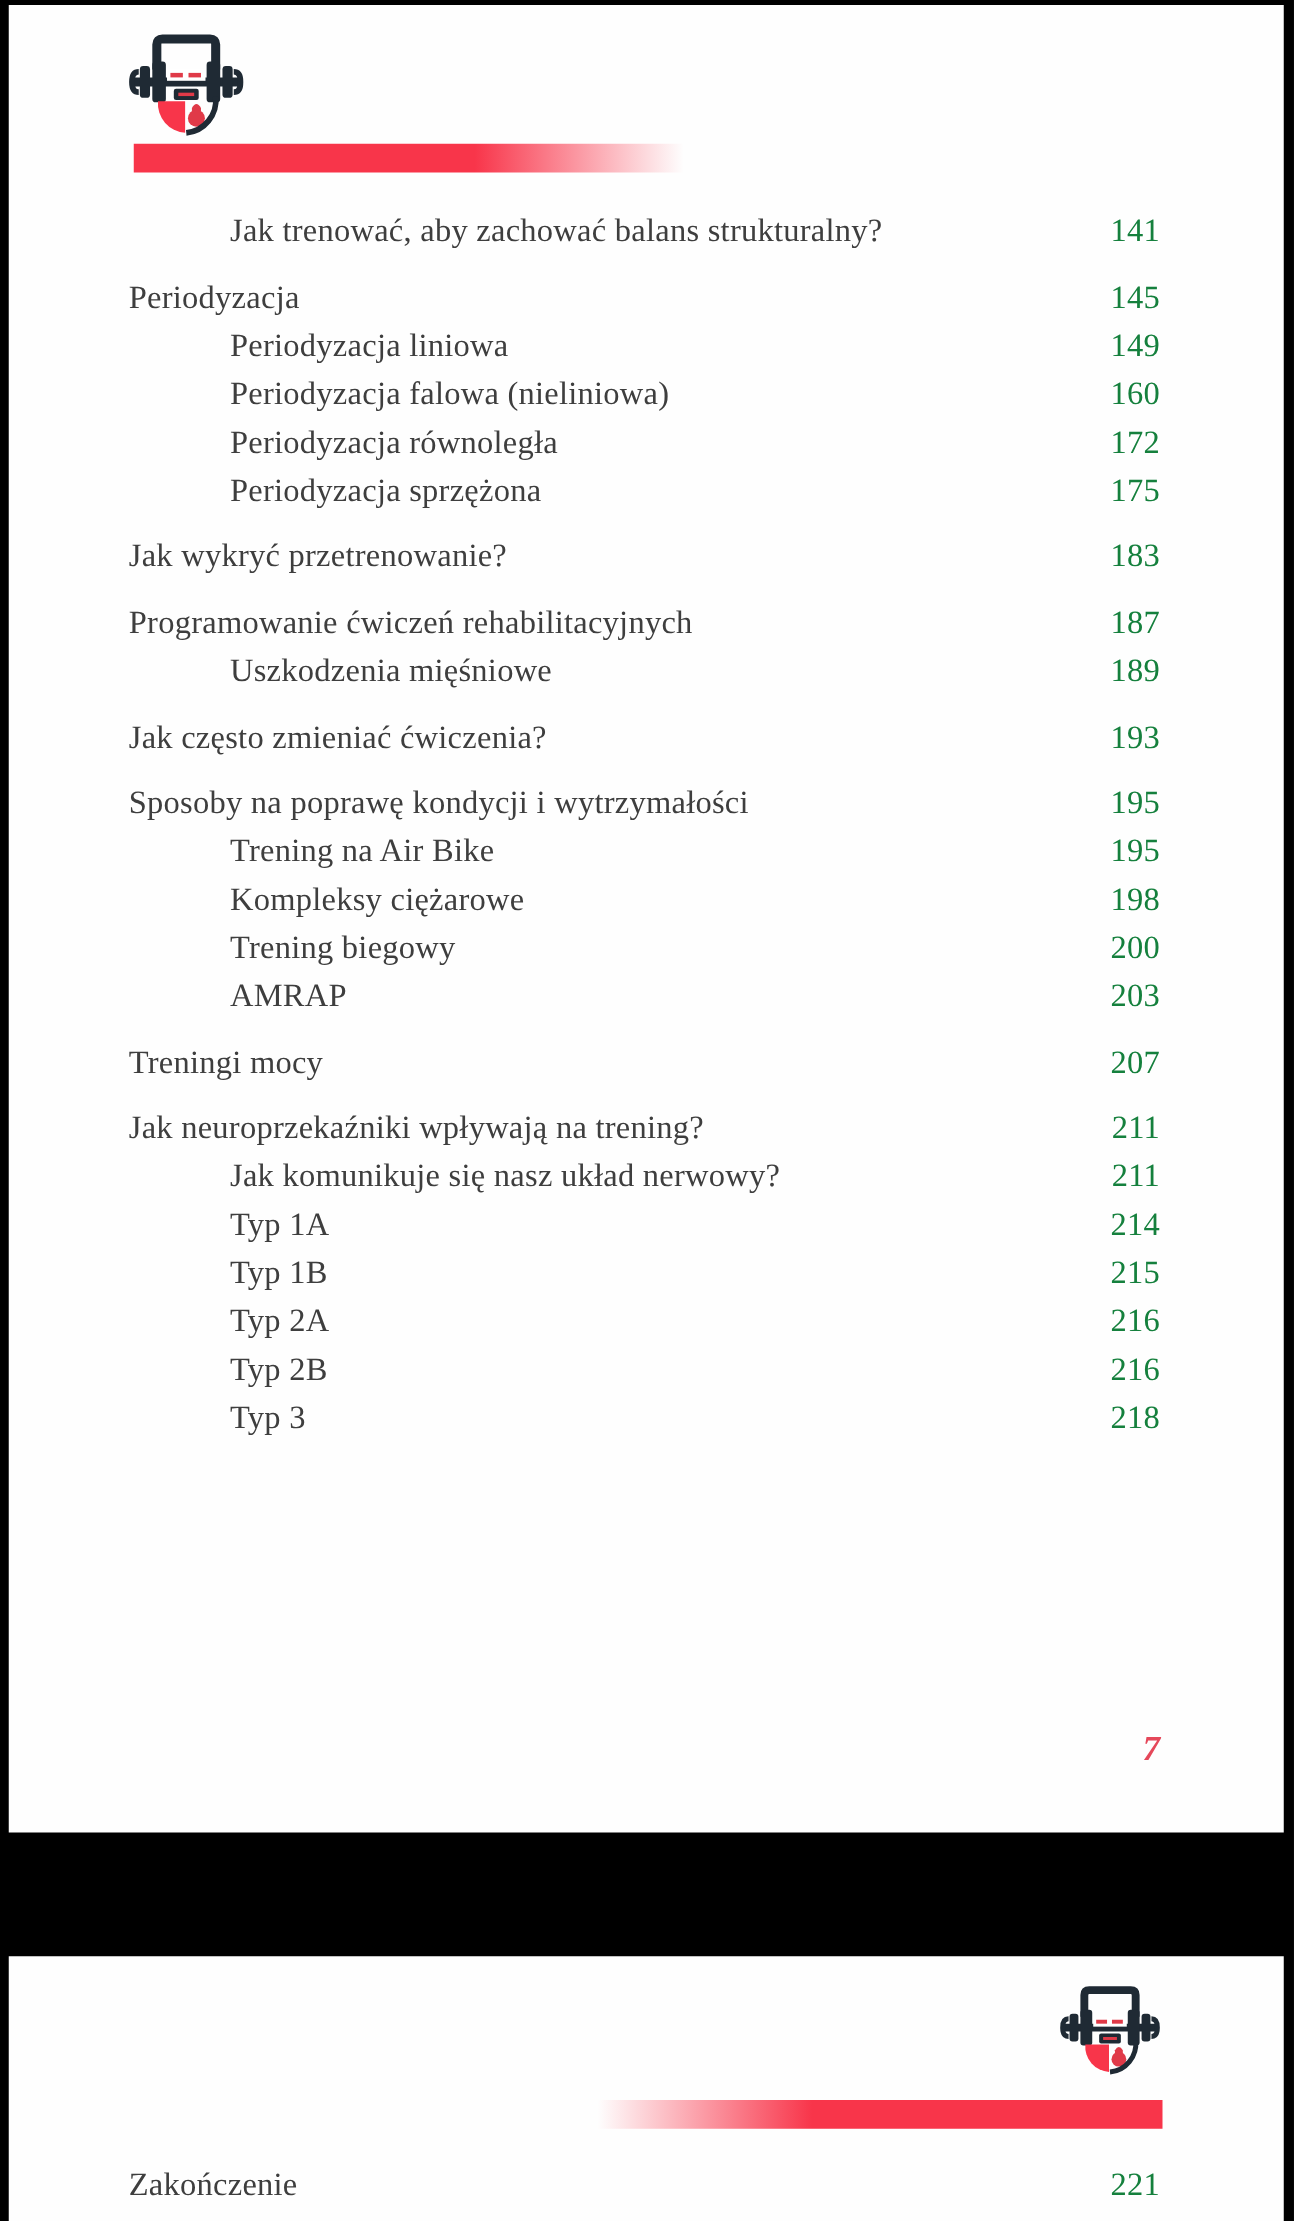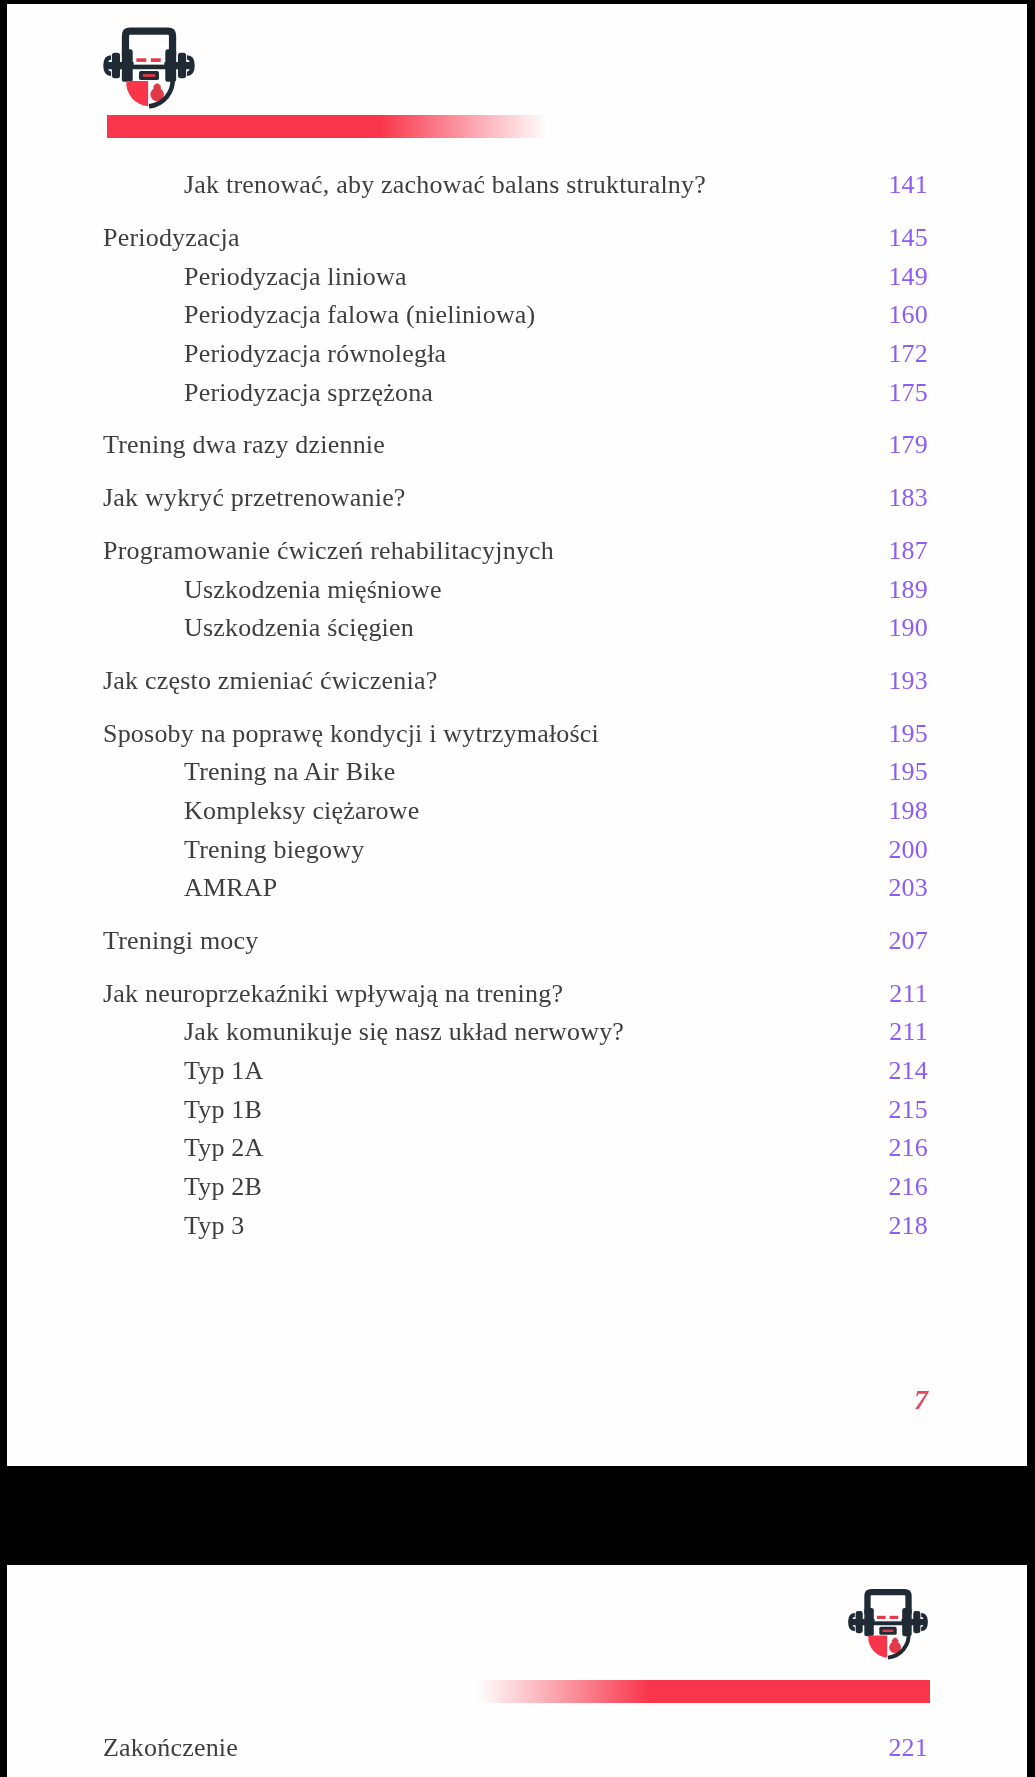--- a/index.html
+++ b/index.html
@@ -43,21 +43,21 @@
     display:flex;
     align-items:center;
     justify-content:space-between;
     color:#3e3e3e;
     font-size:26px;
     letter-spacing:.2px;
   }
   .toc-row .toc-title{white-space:nowrap;}
   .toc-row.lvl1{margin-top:14px;align-items:center;}
   .toc-row.lvl2 .toc-title{padding-left:81px;}
-  .toc-page{color:#8b5cf6;}
+  .toc-page{color:#15803d;}
   .toc-end .toc-row + .toc-row{margin-top:12.5px;}
 
   .folio{
     position:absolute;
     right:99px;top:1380px;
     font-size:28px;
     font-weight:bold;
     font-style:italic;
     color:#e5485a;
   }
@@ -126,38 +126,30 @@
   </div>
         <div class="toc-row lvl2">
     <span class="toc-title">Periodyzacja równoległa</span>
     <span class="toc-page">172</span>
   </div>
         <div class="toc-row lvl2">
     <span class="toc-title">Periodyzacja sprzężona</span>
     <span class="toc-page">175</span>
   </div>
         <div class="toc-row lvl1">
-    <span class="toc-title">Trening dwa razy dziennie</span>
-    <span class="toc-page">179</span>
-  </div>
-        <div class="toc-row lvl1">
     <span class="toc-title">Jak wykryć przetrenowanie?</span>
     <span class="toc-page">183</span>
   </div>
         <div class="toc-row lvl1">
     <span class="toc-title">Programowanie ćwiczeń rehabilitacyjnych</span>
     <span class="toc-page">187</span>
   </div>
         <div class="toc-row lvl2">
     <span class="toc-title">Uszkodzenia mięśniowe</span>
     <span class="toc-page">189</span>
-  </div>
-        <div class="toc-row lvl2">
-    <span class="toc-title">Uszkodzenia ścięgien</span>
-    <span class="toc-page">190</span>
   </div>
         <div class="toc-row lvl1">
     <span class="toc-title">Jak często zmieniać ćwiczenia?</span>
     <span class="toc-page">193</span>
   </div>
         <div class="toc-row lvl1">
     <span class="toc-title">Sposoby na poprawę kondycji i wytrzymałości</span>
     <span class="toc-page">195</span>
   </div>
         <div class="toc-row lvl2">

